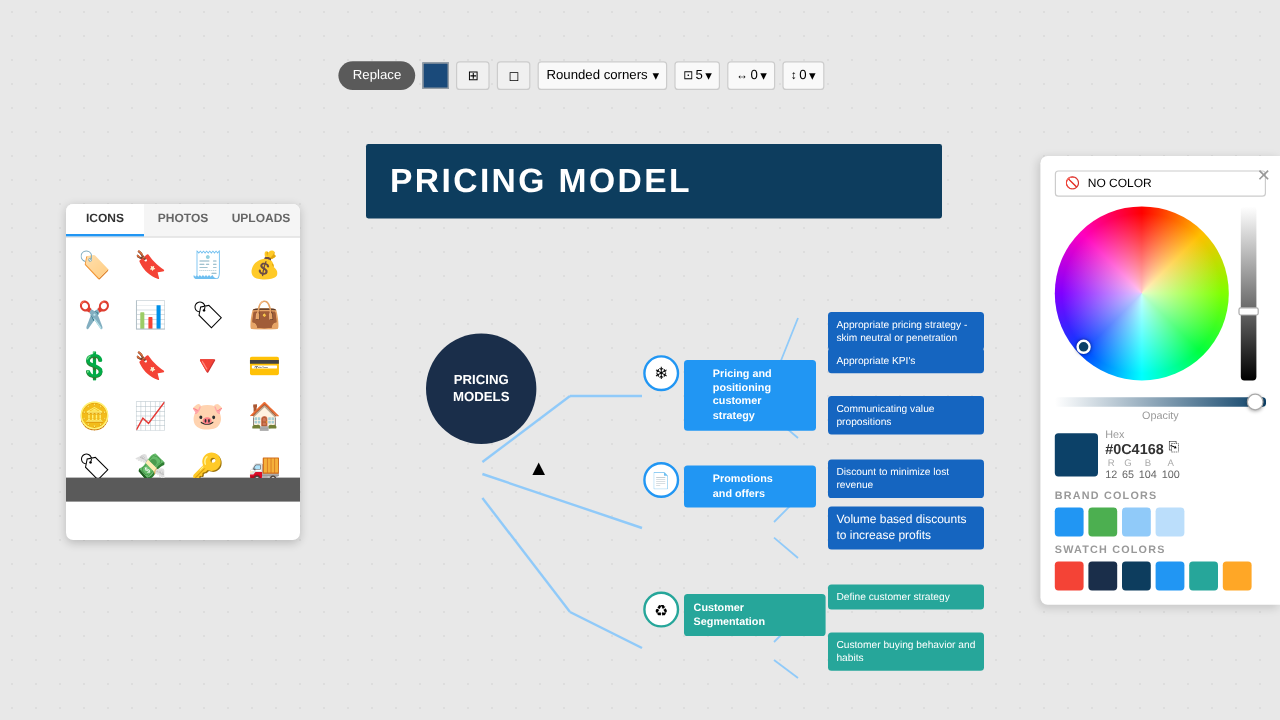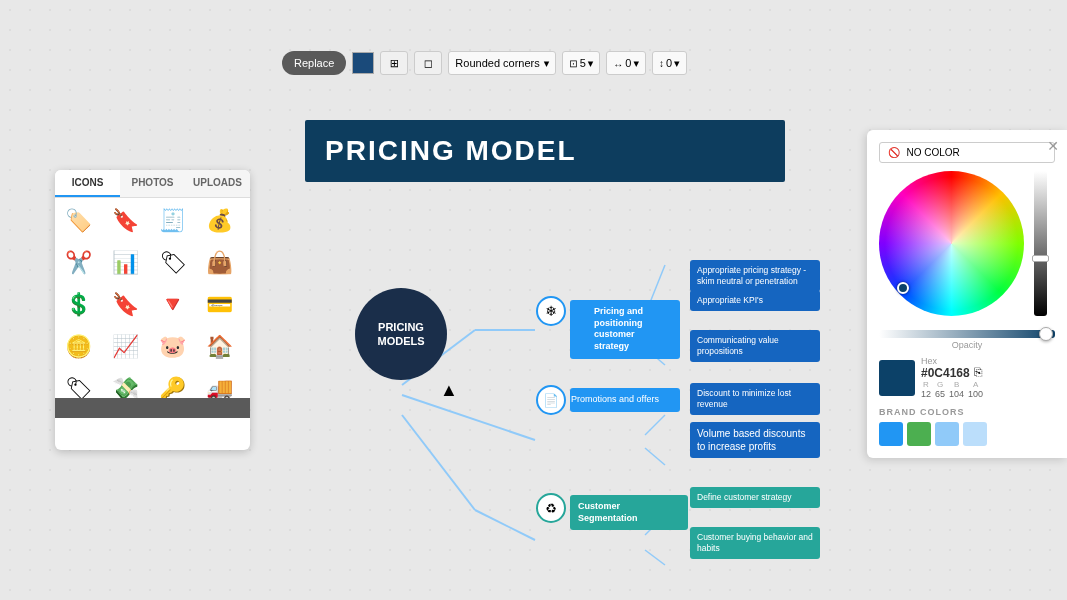--- a/index.html
+++ b/index.html
@@ -400,37 +400,37 @@
   <line x1="340" y1="235" x2="360" y2="215" stroke="#90CAF9" stroke-width="1.5"></line>
   <line x1="340" y1="248" x2="360" y2="265" stroke="#90CAF9" stroke-width="1.5"></line>
 
   <line x1="97" y1="215" x2="170" y2="310" stroke="#90CAF9" stroke-width="2"></line>
   <line x1="170" y1="310" x2="230" y2="340" stroke="#90CAF9" stroke-width="2"></line>
 
   <line x1="340" y1="335" x2="360" y2="315" stroke="#90CAF9" stroke-width="1.5"></line>
   <line x1="340" y1="350" x2="360" y2="365" stroke="#90CAF9" stroke-width="1.5"></line>
 </svg>
 
-<div style="position:absolute;left:355px;top:288px;width:92px;height:92px;background:#1a2e4a;border-radius:50%;display:flex;align-items:center;justify-content:center;text-align:center;color:white;font-size:11px;font-weight:bold;line-height:1.3;z-index:10;">
+<div style="position:absolute;left:355px;top:278px;width:92px;height:92px;background:#1a2e4a;border-radius:50%;display:flex;align-items:center;justify-content:center;text-align:center;color:white;font-size:11px;font-weight:bold;line-height:1.3;z-index:10;">
   <span>PRICING
 MODELS</span>
 </div>
 
 <div style="position:absolute;left:536px;top:296px;width:30px;height:30px;background:white;border:2px solid #2196F3;border-radius:50%;display:flex;align-items:center;justify-content:center;font-size:14px;z-index:11;">❄</div>
 
 <div style="position:absolute;left:570px;top:300px;background:#2196F3;color:white;font-size:9px;font-weight:bold;padding:6px 24px;border-radius:3px;width:110px;line-height:1.3;z-index:11;">Pricing and positioning
 customer strategy</div>
 
 <div style="position:absolute;left:690px;top:240px;background:#1565C0;color:white;font-size:8.5px;padding:5px 7px;border-radius:3px;width:130px;line-height:1.3;z-index:11;margin-top:20px;">Appropriate pricing strategy - skim neutral or penetration</div>
 <div style="position:absolute;left:690px;top:290px;background:#1565C0;color:white;font-size:8.5px;padding:5px 7px;border-radius:3px;width:130px;line-height:1.3;z-index:11;">Appropriate KPI's</div>
 <div style="position:absolute;left:690px;top:330px;background:#1565C0;color:white;font-size:8.5px;padding:5px 7px;border-radius:3px;width:130px;line-height:1.3;z-index:11;">Communicating value propositions</div>
 
 <div style="position:absolute;left:536px;top:385px;width:30px;height:30px;background:white;border:2px solid #2196F3;border-radius:50%;display:flex;align-items:center;justify-content:center;font-size:13px;z-index:11;">📄</div>
 
-<div style="position:absolute;left:570px;top:388px;background:#2196F3;color:white;font-size:9px;font-weight:normal;padding:6px 1px;border-radius:3px;width:110px;line-height:1.3;z-index:11;">Promotions and offers</div>
+<div style="position:absolute;left:570px;top:388px;background:#2196F3;color:white;font-size:9px;font-weight:bold;padding:6px 24px;border-radius:3px;width:110px;line-height:1.3;z-index:11;">Promotions and offers</div>
 
 <div style="position:absolute;left:690px;top:383px;background:#1565C0;color:white;font-size:8.5px;padding:5px 7px;border-radius:3px;width:130px;line-height:1.3;z-index:11;">Discount to minimize lost revenue</div>
 <div style="position:absolute;left:690px;top:422px;background:#1565C0;color:white;font-size:10px;padding:5px 7px;border-radius:3px;width:130px;line-height:1.3;z-index:11;">Volume based discounts to increase profits</div>
 
 <div style="position:absolute;left:536px;top:493px;width:30px;height:30px;background:white;border:2px solid #26a69a;border-radius:50%;display:flex;align-items:center;justify-content:center;font-size:13px;z-index:11;">♻</div>
 
 <div style="position:absolute;left:570px;top:495px;background:#26a69a;color:white;font-size:9px;font-weight:bold;padding:6px 8px;border-radius:3px;width:118px;line-height:1.3;z-index:11;">Customer Segmentation</div>
 
 <div style="position:absolute;left:690px;top:487px;background:#26a69a;color:white;font-size:8.5px;padding:5px 7px;border-radius:3px;width:130px;line-height:1.3;z-index:11;">Define customer strategy</div>
 <div style="position:absolute;left:690px;top:527px;background:#26a69a;color:white;font-size:8.5px;padding:5px 7px;border-radius:3px;width:130px;line-height:1.3;z-index:11;">Customer buying behavior and habits</div>
@@ -494,13 +494,24 @@
   <div class="brand-colors-section">
     <div class="section-label">BRAND COLORS</div>
     <div class="color-swatches" id="brand-swatches">
         <div class="swatch" style="background: rgb(33, 150, 243);"></div>
         <div class="swatch" style="background: rgb(76, 175, 80);"></div>
         <div class="swatch" style="background: rgb(144, 202, 249);"></div>
         <div class="swatch" style="background: rgb(187, 222, 251);"></div>
       </div>
   </div>
 
+  <div class="brand-colors-section" style="margin-top:6px;">
+    <div class="section-label">SWATCH COLORS</div>
+    <div class="color-swatches" id="swatch-swatches">
+        <div class="swatch" style="background: rgb(244, 67, 54);"></div>
+        <div class="swatch" style="background: rgb(26, 46, 74);"></div>
+        <div class="swatch" style="background: rgb(13, 61, 94);"></div>
+        <div class="swatch" style="background: rgb(33, 150, 243);"></div>
+        <div class="swatch" style="background: rgb(38, 166, 154);"></div>
+        <div class="swatch" style="background: rgb(255, 167, 38);"></div>
+      </div>
+  </div>
 </div>
 
 </body></html>

